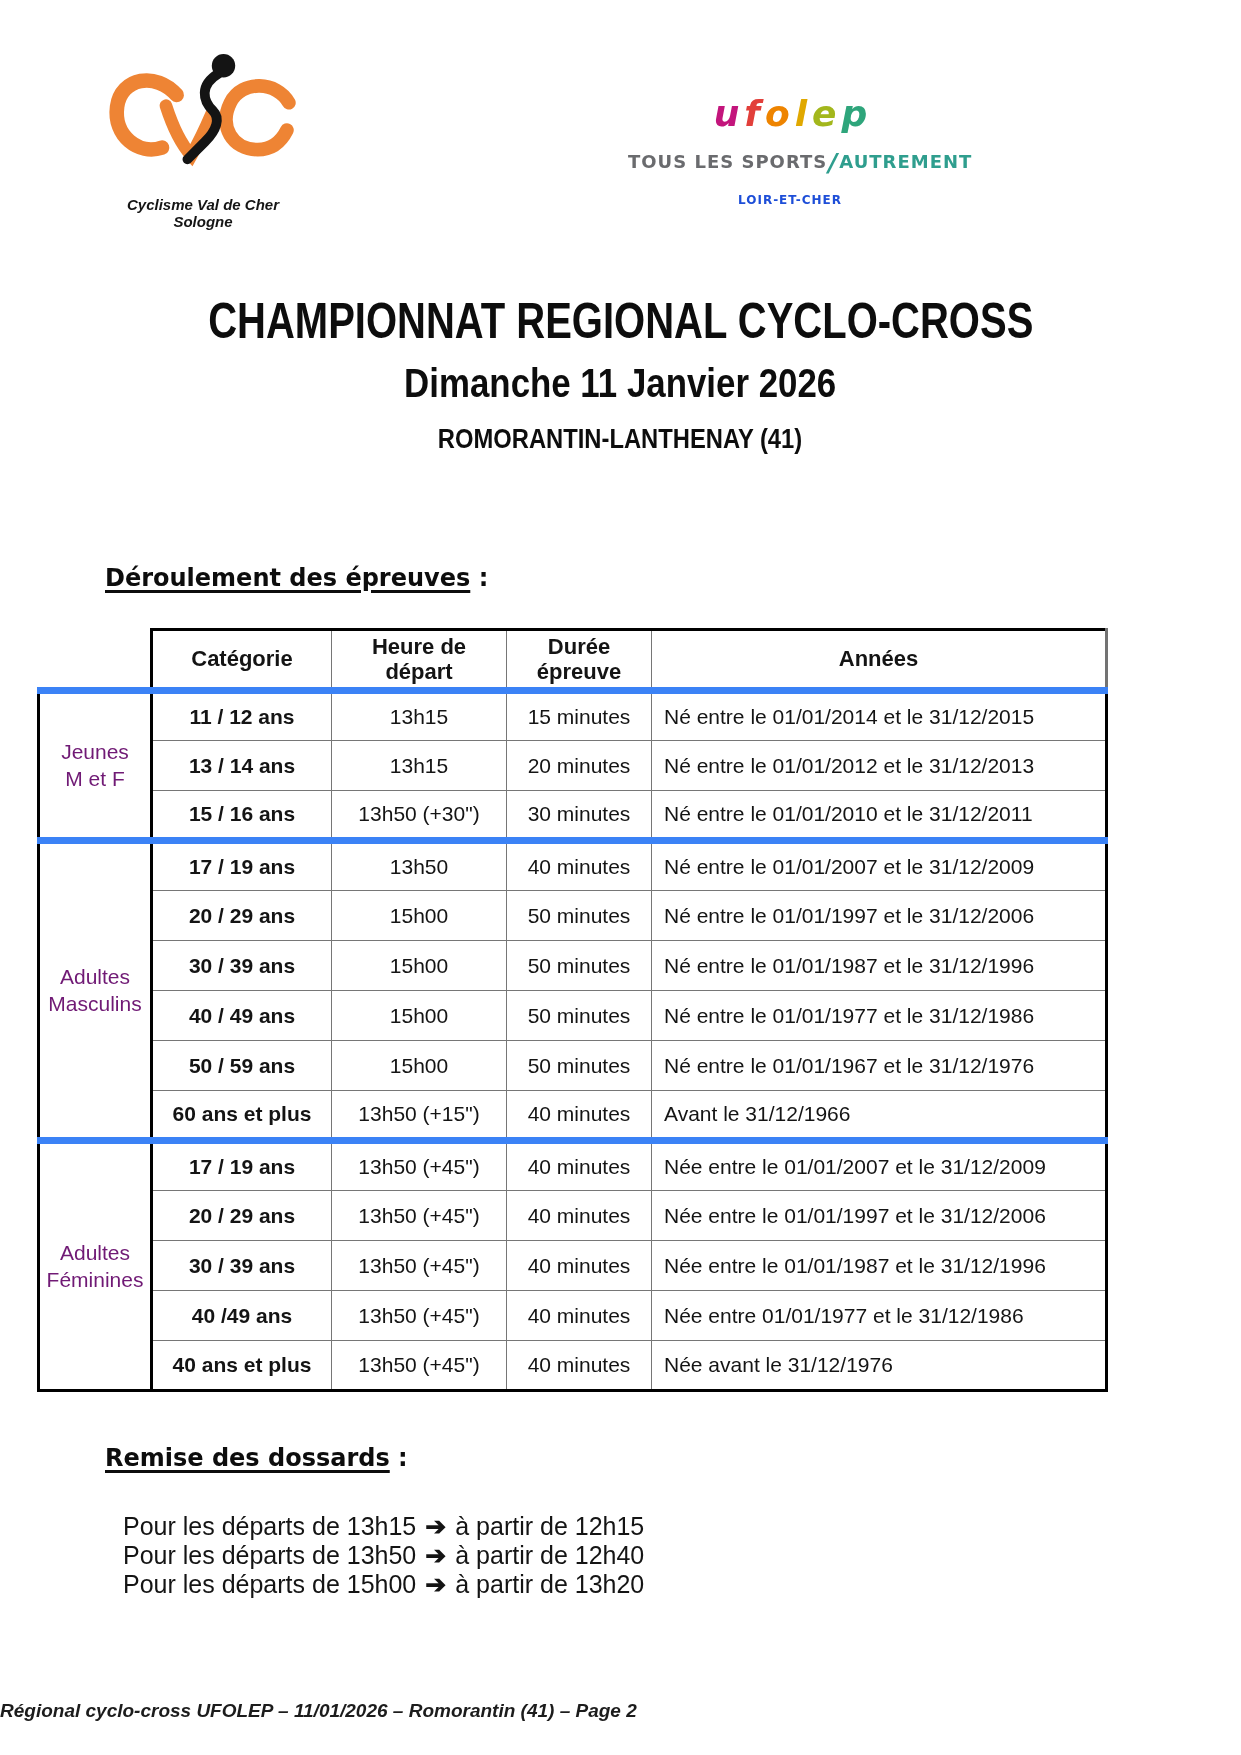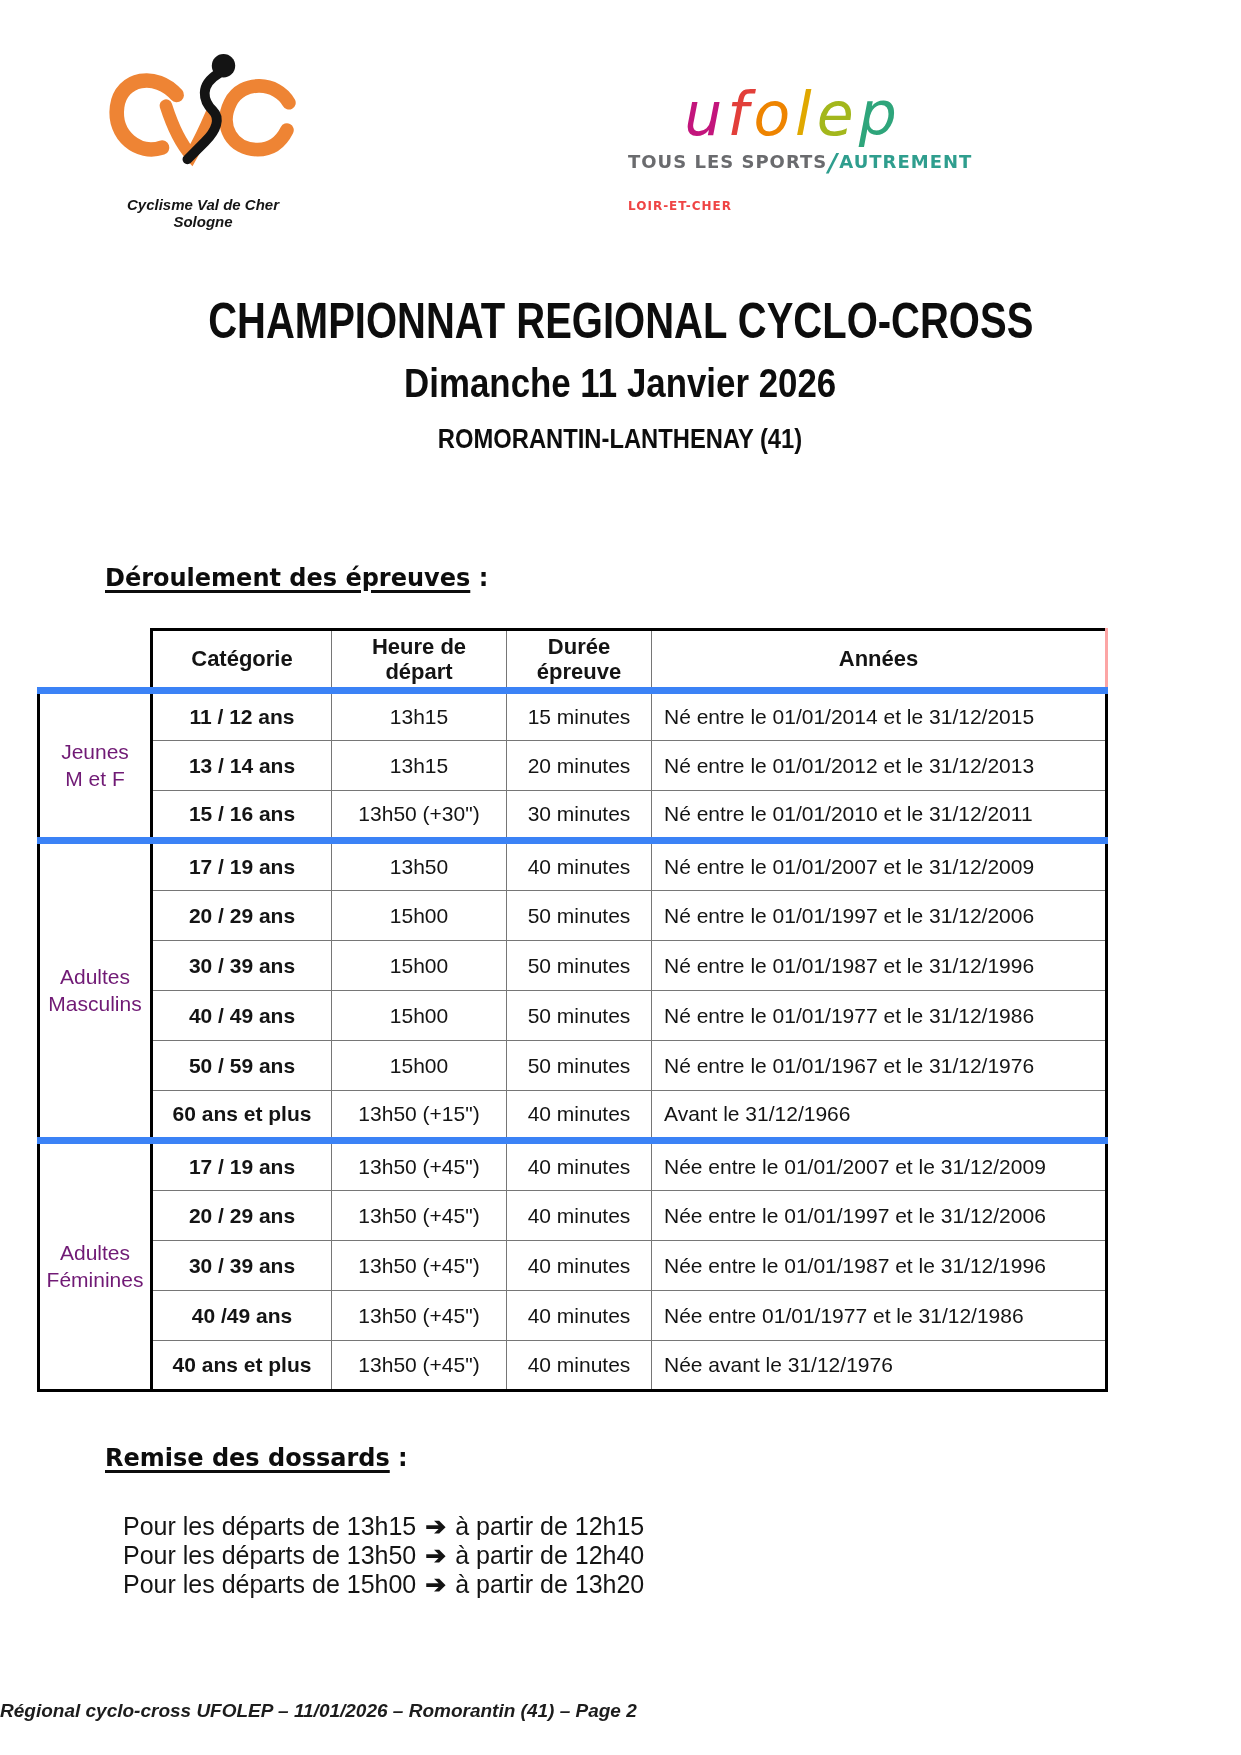--- a/index.html
+++ b/index.html
@@ -4,28 +4,28 @@
 <style>
   html,body{margin:0;padding:0;background:#e8e8e8;}
   .page{position:relative;width:1241px;height:1755px;background:#ffffff;margin:0 auto;
         font-family:"Liberation Sans",sans-serif;color:#111;overflow:hidden;}
 
   
   .cvc{position:absolute;left:103px;top:52px;width:200px;text-align:center;}
   .cvc-caption{margin-top:18px;font-size:15px;font-weight:bold;font-style:italic;color:#151515;}
 
   .ufolep{position:absolute;left:628px;top:84px;width:330px;text-align:center;}
-  .ufolep-word{font-family:"DejaVu Sans",sans-serif;font-weight:normal;font-style:italic;
-               font-size:60px;line-height:60px;letter-spacing:5px;}
+  .ufolep-word{font-family:"DejaVu Sans",sans-serif;font-weight:bold;font-style:italic;
+               font-size:36px;line-height:60px;letter-spacing:5px;}
   .ufolep-tagline{margin-top:4px;font-family:"DejaVu Sans",sans-serif;font-weight:bold;
                   font-size:18px;letter-spacing:1px;color:#6a6b6e;white-space:nowrap;}
   .ufolep-tagline .slash{color:#2f9e8e;font-style:italic;font-size:25px;vertical-align:-3px;margin:0 1px;}
   .ufolep-tagline .autrement{color:#2f9e8e;}
-  .ufolep-region{margin-top:22px;text-align:left;padding-right:6px;font-family:"DejaVu Sans",sans-serif;
-                 font-weight:bold;font-size:12px;letter-spacing:1px;color:#ef4444;}
+  .ufolep-region{margin-top:16px;text-align:center;padding-right:6px;font-family:"DejaVu Sans",sans-serif;
+                 font-weight:bold;font-size:12px;letter-spacing:1px;color:#1d4ed8;}
 
   
   .title-row{position:absolute;top:292px;left:0;width:100%;text-align:center;}
   .title-text{display:inline-block;font-weight:bold;font-size:50px;transform:scaleX(0.80);white-space:nowrap;color:#0d0d0d;}
   .date-row{position:absolute;top:360px;left:0;width:100%;text-align:center;}
   .date-text{display:inline-block;font-weight:bold;font-size:41px;transform:scaleX(0.85);white-space:nowrap;color:#0d0d0d;}
   .loc-row{position:absolute;top:424px;left:0;width:100%;text-align:center;}
   .loc-text{display:inline-block;font-weight:bold;font-size:27px;transform:scaleX(0.88);white-space:nowrap;color:#0d0d0d;}
 
   .section-heading{position:absolute;left:105px;font-family:"DejaVu Sans",sans-serif;
@@ -36,21 +36,21 @@
 
   
   .schedule-table{position:absolute;left:37px;top:628px;width:1068px;border-collapse:collapse;
                   table-layout:fixed;font-size:21px;color:#141414;}
   .schedule-table th,.schedule-table td{border:1px solid #767676;padding:0;overflow:hidden;}
   .schedule-table thead th{height:56px;font-weight:bold;font-size:22px;text-align:center;
                            vertical-align:middle;white-space:pre-line;line-height:1.15;
                            border-top:3px solid #000;border-bottom:3px solid #000;}
   .schedule-table th.corner{border:none;background:#fff;}
   .schedule-table th.first{border-left:3px solid #000;}
-  .schedule-table th.last{border-right:3px solid #fca5a5;}
+  .schedule-table th.last{border-right:3px solid #737373;}
   .schedule-table tbody tr{height:50px;}
   .schedule-table td{text-align:center;vertical-align:middle;}
   .schedule-table td.group-cell{border:3px solid #000;color:#701a75;white-space:pre-line;line-height:1.25;font-size:21px;}
   .schedule-table td.cat{font-weight:bold;}
   .schedule-table td.annees{text-align:left;padding-left:12px;border-right:3px solid #000;}
   .schedule-table tr.group-start td{border-top:7px solid #3b82f6;}
   .schedule-table tr.group-end td{border-bottom:3px solid #000;}
 
   
   .dossard-lines{position:absolute;left:105px;top:1512px;font-size:25px;color:#141414;margin-left:18px;}

